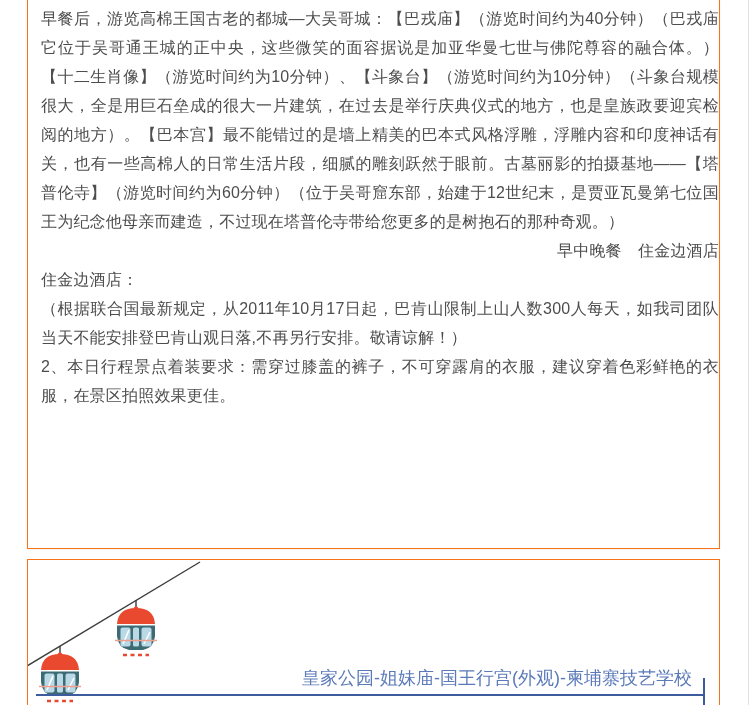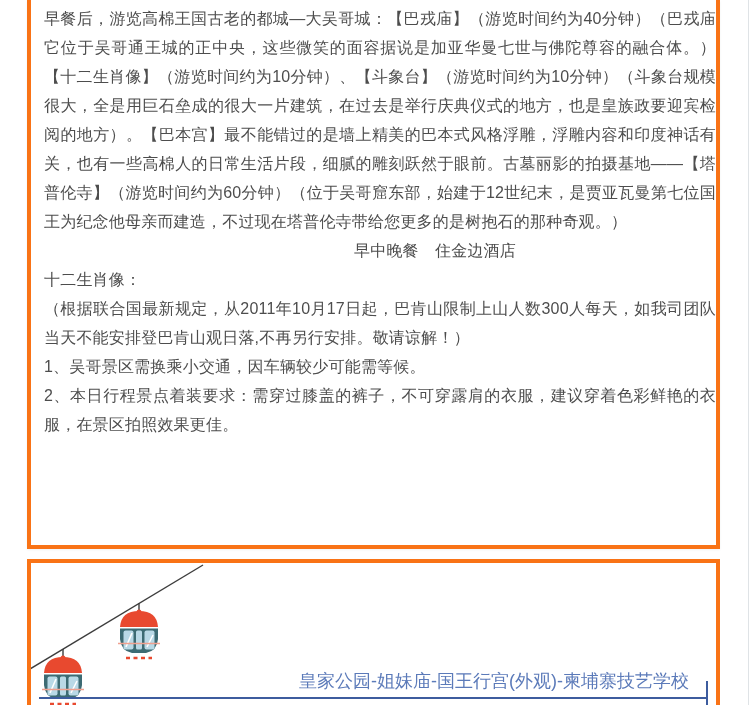--- a/index.html
+++ b/index.html
@@ -17,40 +17,40 @@
     width: 1px;
     background: #dfe3e6;
   }
 
   
   .card {
     position: absolute;
     left: 27px;
     width: 693px;
     background: #ffffff;
-    border: 4px solid #f97316;
+    border: 1px solid #f97316;
   }
   .card-itinerary {
     top: 0;
     height: 549px;
     border-top: none;
     padding: 4px 0 0 13px;
     box-shadow: 0 1px 2px rgba(150,160,170,0.12);
     overflow: hidden;
   }
   .card-itinerary p {
     font-size: 16px;
     line-height: 29px;
     color: #4d4d4d;
     text-align: justify;
     letter-spacing: 0.2px;
   }
   p.meals-line {
     margin-left: 110px;
-    text-align: center;
+    text-align: right;
   }
 
   
   .card-next {
     top: 559px;
     height: 147px;
     border-bottom: none;
   }
   .illustration {
     position: absolute;
@@ -81,23 +81,22 @@
     width: 2px;
     background: #3d5c9e;
   }
 </style>
 </head>
 <body>
 
 <div class="card card-itinerary">
   <p>早餐后，游览高棉王国古老的都城—大吴哥城：【巴戎庙】（游览时间约为40分钟）（巴戎庙它位于吴哥通王城的正中央，这些微笑的面容据说是加亚华曼七世与佛陀尊容的融合体。）【十二生肖像】（游览时间约为10分钟）、【斗象台】（游览时间约为10分钟）（斗象台规模很大，全是用巨石垒成的很大一片建筑，在过去是举行庆典仪式的地方，也是皇族政要迎宾检阅的地方）。【巴本宫】最不能错过的是墙上精美的巴本式风格浮雕，浮雕内容和印度神话有关，也有一些高棉人的日常生活片段，细腻的雕刻跃然于眼前。古墓丽影的拍摄基地——【塔普伦寺】（游览时间约为60分钟）（位于吴哥窟东部，始建于12世纪末，是贾亚瓦曼第七位国王为纪念他母亲而建造，不过现在塔普伦寺带给您更多的是树抱石的那种奇观。）</p>
   <p class="meals-line">早中晚餐　住金边酒店</p>
-  <p>十二生肖像：</p>
+  <p>住金边酒店：</p>
   <p>（根据联合国最新规定，从2011年10月17日起，巴肯山限制上山人数300人每天，如我司团队当天不能安排登巴肯山观日落,不再另行安排。敬请谅解！）</p>
-  <p>1、吴哥景区需换乘小交通，因车辆较少可能需等候。</p>
   <p>2、本日行程景点着装要求：需穿过膝盖的裤子，不可穿露肩的衣服，建议穿着色彩鲜艳的衣服，在景区拍照效果更佳。</p>
 </div>
 
 <div class="card card-next">
 
   <svg class="illustration" width="230" height="147" viewBox="0 0 230 147">
 
     <line x1="-6" y1="109" x2="172" y2="2" stroke="#3d3d3d" stroke-width="1.4"></line>
 
     <g transform="translate(108,40)">

